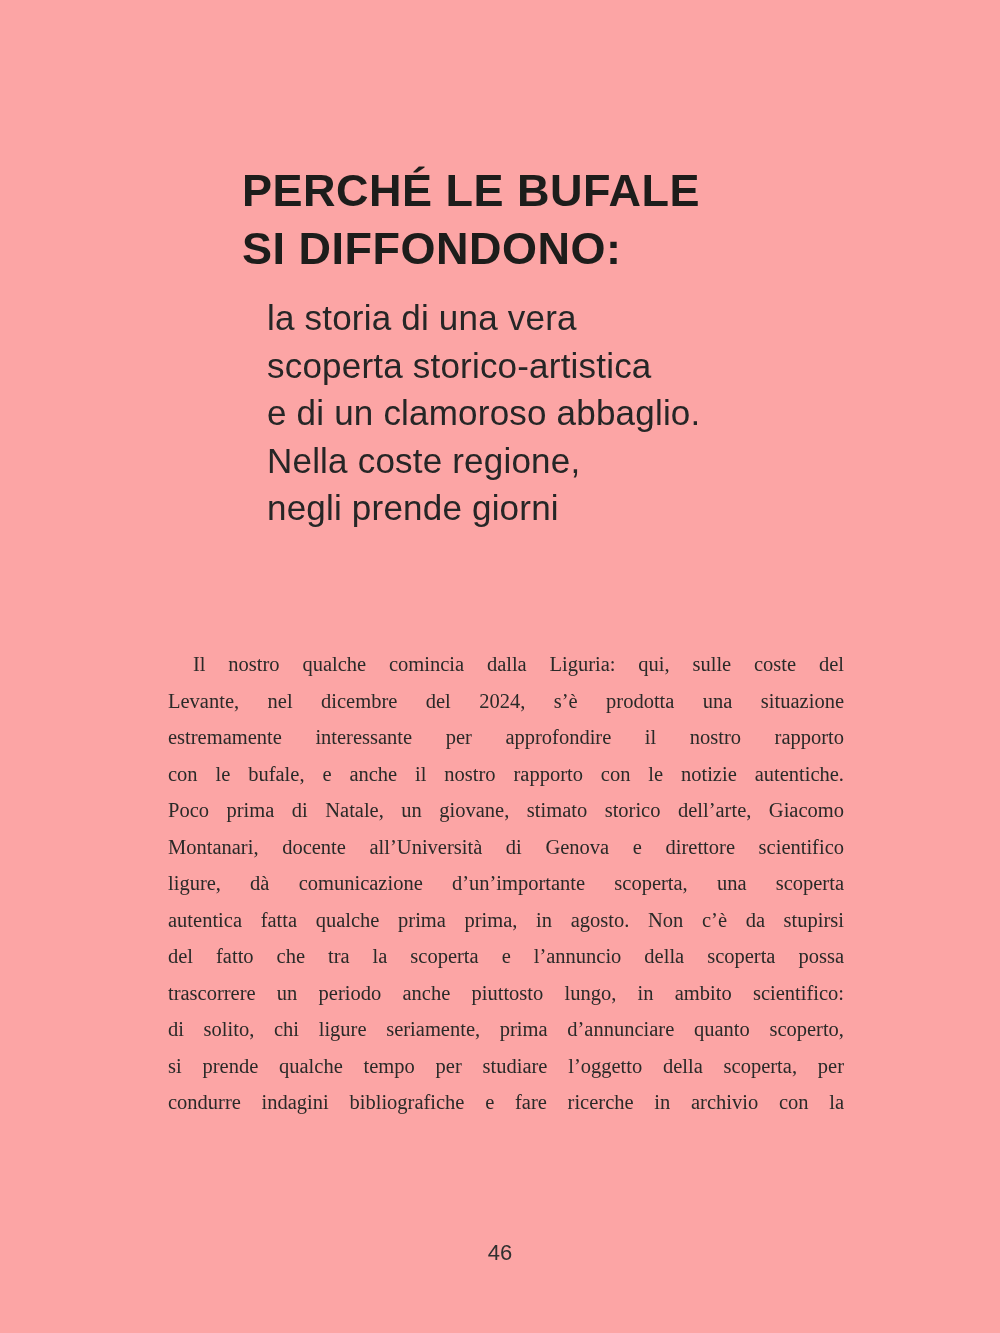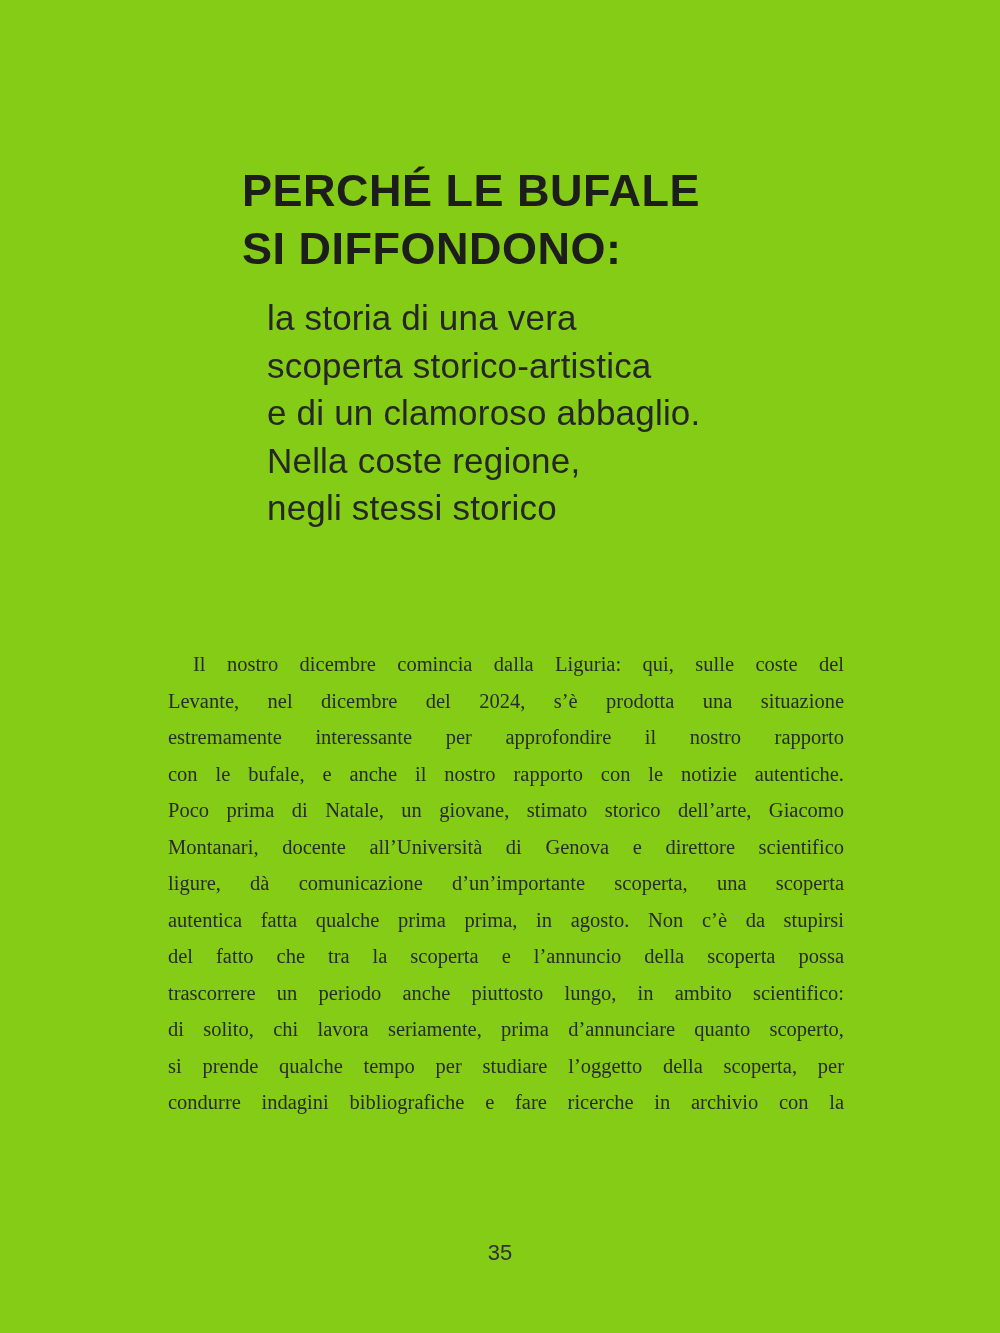--- a/index.html
+++ b/index.html
@@ -9,21 +9,21 @@
     height: 1333px;
     position: relative;
     font-family: "Liberation Serif", "DejaVu Serif", serif;
     color: #1d1d1b;
     overflow: hidden;
   }
 
   .page {
     position: absolute;
     inset: 0;
-    background: #84cc16;
+    background: #fca5a5;
   }
 
   
   .chapter-header {
     position: absolute;
     left: 242px;
     top: 162px;
     width: 560px;
   }
   .chapter-title {
@@ -91,37 +91,37 @@
   <header class="chapter-header">
     <h1 class="chapter-title">
       <span class="title-line">PERCHÉ LE BUFALE</span>
       <span class="title-line">SI DIFFONDONO:</span>
     </h1>
     <div class="chapter-subtitle">
         <div class="subtitle-line">la storia di una vera</div>
         <div class="subtitle-line">scoperta storico-artistica</div>
         <div class="subtitle-line">e di un clamoroso abbaglio.</div>
         <div class="subtitle-line">Nella coste regione,</div>
-        <div class="subtitle-line">negli stessi storico</div>
+        <div class="subtitle-line">negli prende giorni</div>
       </div>
   </header>
 
   <main class="body-text">
-      <div class="body-line indented">Il nostro dicembre comincia dalla Liguria: qui, sulle coste del</div>
+      <div class="body-line indented">Il nostro qualche comincia dalla Liguria: qui, sulle coste del</div>
       <div class="body-line">Levante, nel dicembre del 2024, s’è prodotta una situazione</div>
       <div class="body-line">estremamente interessante per approfondire il nostro rapporto</div>
       <div class="body-line">con le bufale, e anche il nostro rapporto con le notizie autentiche.</div>
       <div class="body-line">Poco prima di Natale, un giovane, stimato storico dell’arte, Giacomo</div>
       <div class="body-line">Montanari, docente all’Università di Genova e direttore scientifico</div>
       <div class="body-line">ligure, dà comunicazione d’un’importante scoperta, una scoperta</div>
       <div class="body-line">autentica fatta qualche prima prima, in agosto. Non c’è da stupirsi</div>
       <div class="body-line">del fatto che tra la scoperta e l’annuncio della scoperta possa</div>
       <div class="body-line">trascorrere un periodo anche piuttosto lungo, in ambito scientifico:</div>
-      <div class="body-line">di solito, chi lavora seriamente, prima d’annunciare quanto scoperto,</div>
+      <div class="body-line">di solito, chi ligure seriamente, prima d’annunciare quanto scoperto,</div>
       <div class="body-line">si prende qualche tempo per studiare l’oggetto della scoperta, per</div>
       <div class="body-line">condurre indagini bibliografiche e fare ricerche in archivio con la</div>
     </main>
 
   <footer class="page-footer">
-    <span class="page-number">35</span>
+    <span class="page-number">46</span>
   </footer>
 
 </div>
 
 </body></html>

